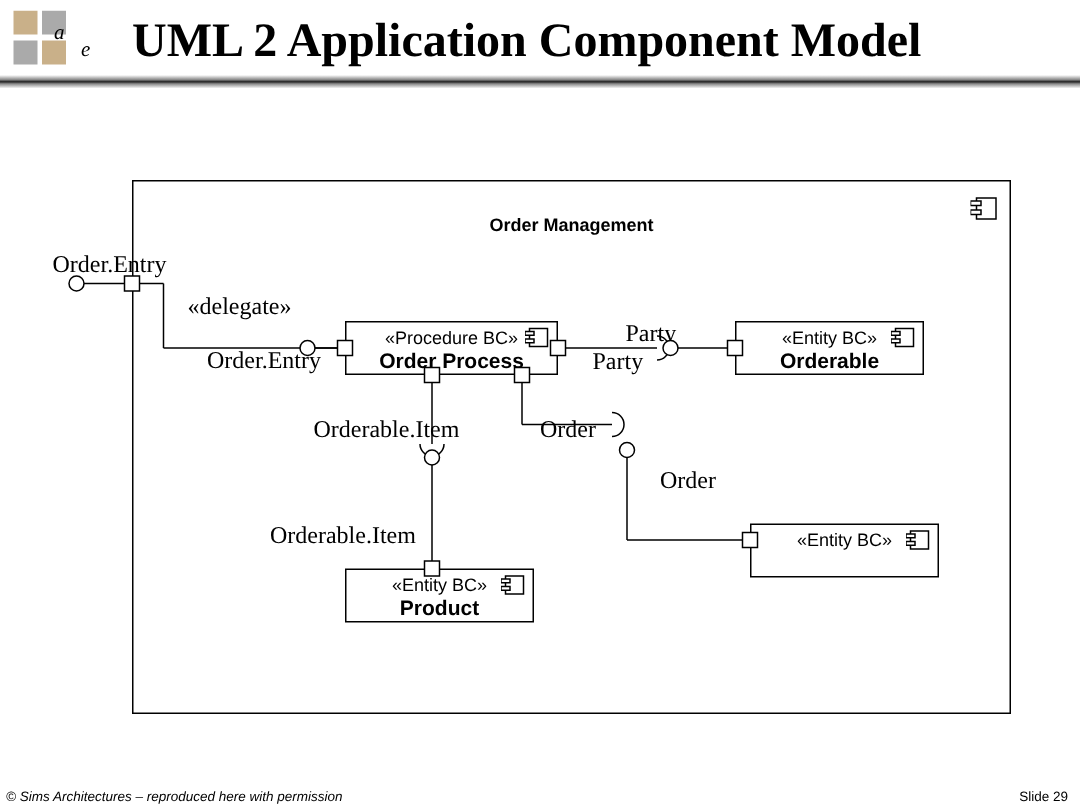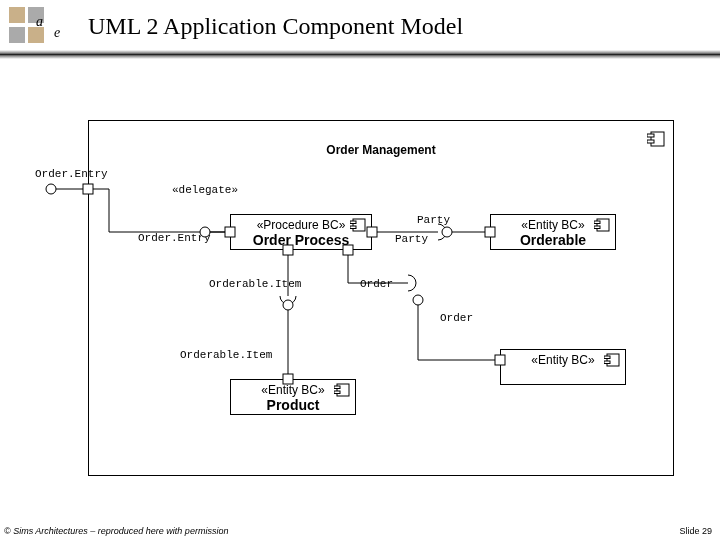--- a/index.html
+++ b/index.html
@@ -19,22 +19,22 @@
     display: flex;
     align-items: center;
     padding-left: 8px;
   }
   .logo {
     width: 56px; height: 38px;
     margin-right: 24px;
     position: relative;
   }
   .title {
-    font-size: 24px;
-    font-weight: normal;
+    font-size: 32px;
+    font-weight: bold;
     font-family: "Times New Roman", serif;
   }
   .gradient-bar {
     position: absolute;
     top: 50px; left: 0; right: 0;
     height: 9px;
     background: linear-gradient(to bottom, #fff 0%, #888 35%, #222 50%, #888 65%, #fff 100%);
   }
   .outer-box {
     position: absolute;
@@ -66,22 +66,22 @@
     position: absolute;
     border: 1px solid #000;
     background: #fff;
     font-family: Arial, sans-serif;
     text-align: center;
   }
   .comp-stereo { font-size: 12px; padding-top: 3px; }
   .comp-name { font-size: 14px; font-weight: bold; }
   .label {
     position: absolute;
-    font-family: Liberation Mono, monospace;
-    font-size: 11px;
+    font-family: Liberation Serif, serif;
+    font-size: 16px;
   }
   .footer-left {
     position: absolute;
     left: 4px; bottom: 4px;
     font-family: Arial, sans-serif;
     font-size: 9px;
     font-style: italic;
   }
   .footer-right {
     position: absolute;
@@ -166,21 +166,21 @@
   <div class="comp-icon" style="top:3px; right:3px;">
     <svg width="16" height="14">
         <rect x="3" y="1" width="12" height="12" fill="none" stroke="#000"></rect>
         <rect x="0" y="3" width="6" height="2.5" fill="#fff" stroke="#000"></rect>
         <rect x="0" y="8" width="6" height="2.5" fill="#fff" stroke="#000"></rect>
       </svg>
   </div>
 </div>
 
 <div class="label" style="top:168px; left:35px;">Order.Entry</div>
-<div class="label" style="top:184px; left:125px;margin-left:47px;">«delegate»</div>
+<div class="label" style="top:196px; left:125px;">«delegate»</div>
 <div class="label" style="top:232px; left:138px;">Order.Entry</div>
 <div class="label" style="top:214px; left:417px;">Party</div>
 <div class="label" style="top:233px; left:395px;">Party</div>
 <div class="label" style="top:278px; left:209px;">Orderable.Item</div>
 <div class="label" style="top:278px; left:360px;">Order</div>
 <div class="label" style="top:312px; left:440px;">Order</div>
 <div class="label" style="top:349px; left:180px;">Orderable.Item</div>
 
 <svg class="svg-layer" width="720" height="540">
 

